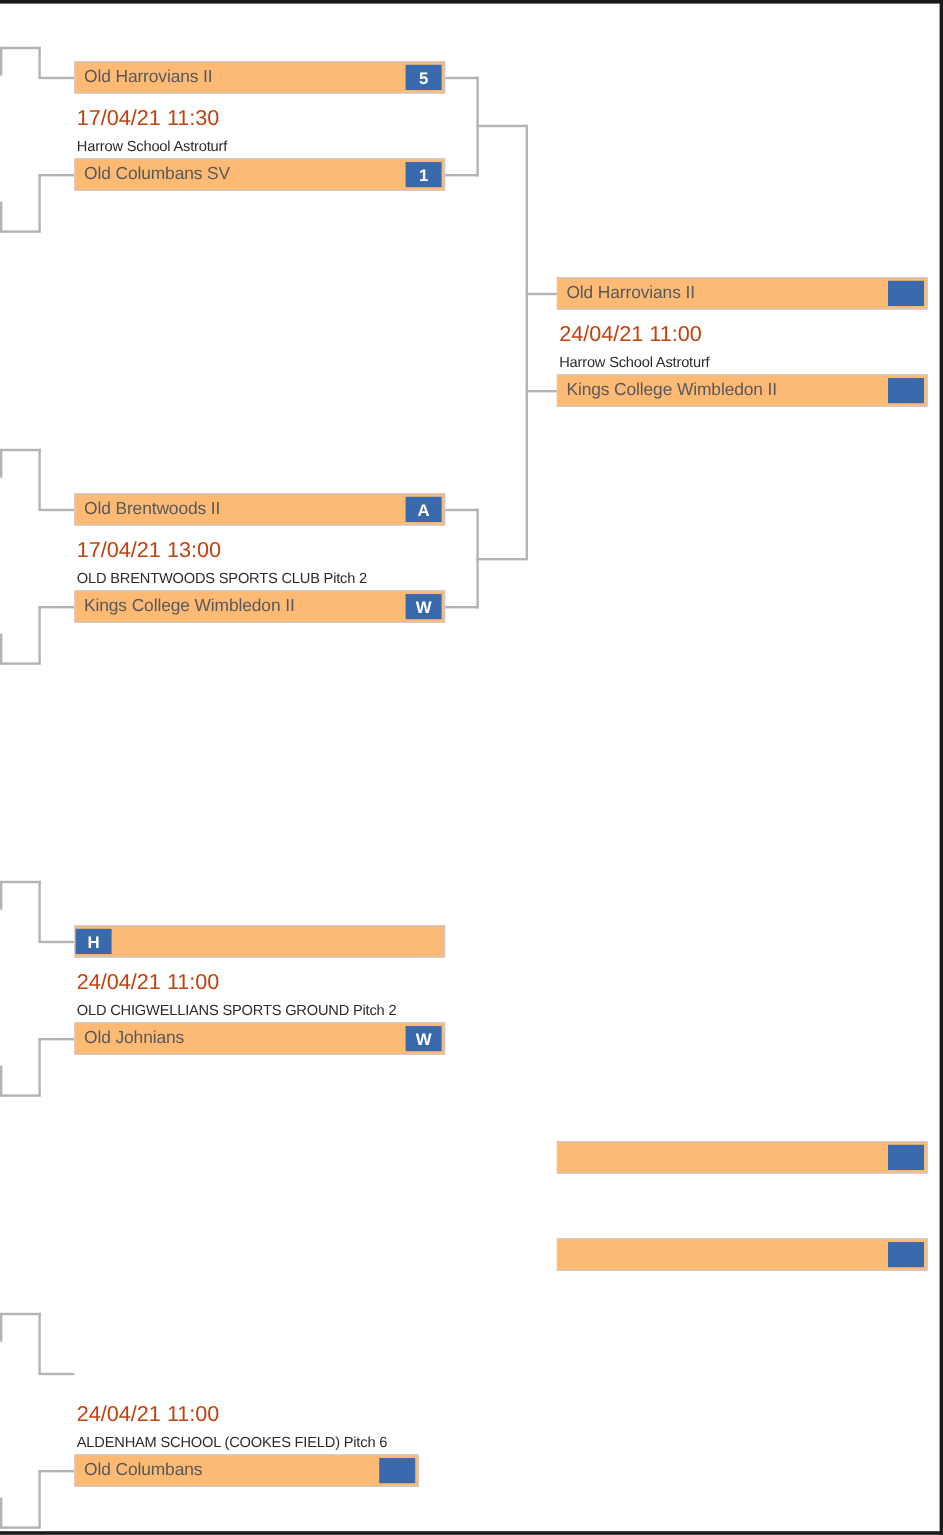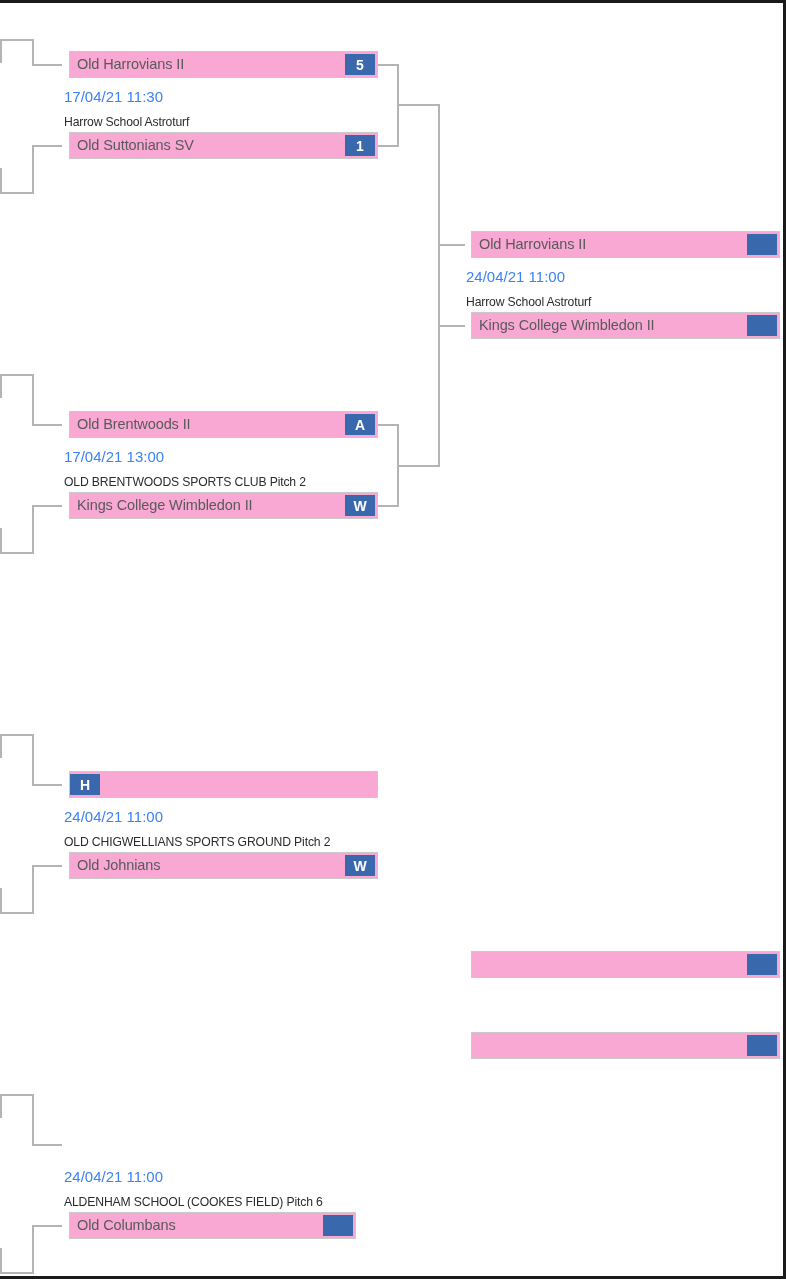--- a/index.html
+++ b/index.html
@@ -33,24 +33,23 @@
 
   
   .match {
     position: absolute;
   }
   .team-row {
     position: absolute;
     display: flex;
     align-items: stretch;
     border: 1px solid #c9c9c9;
-    background: #f9a8d4;
+    background: #fdba74;
     height: 27px;
     left: 0;
-    margin-left: 7px;
   }
   .team-name {
     flex: 1 1 auto;
     display: flex;
     align-items: center;
     padding-left: 7px;
     font-size: 14.5px;
     color: #59595b;
     white-space: nowrap;
     overflow: hidden;
@@ -70,22 +69,22 @@
     justify-content: center;
     line-height: 1;
   }
   .meta {
     position: absolute;
     left: 2px;
     white-space: nowrap;
     line-height: 1;
   }
   .meta-date {
-    font-size: 15px;
-    color: #3b82f6;
+    font-size: 18px;
+    color: #c2410c;
   }
   .meta-venue {
     font-size: 12.2px;
     color: #2b2b2b;
     letter-spacing: -0.15px;
   }
 </style>
 </head>
 <body>
 
@@ -146,21 +145,21 @@
   <div class="ln v" style="left:0px; top:1245px; height:26px;"></div>
 
   <div class="match" style="left:62px; top:48px; width:309px; height:122px;">
     <div class="team-row" style="top:0px; width:309px;">
       <span class="team-name">Old Harrovians II</span>
       <span class="team-score">5</span>
     </div>
     <div class="meta meta-date" style="top:38px;">17/04/21 11:30</div>
     <div class="meta meta-venue" style="top:65px;">Harrow School Astroturf</div>
     <div class="team-row" style="top:81px; width:309px;">
-      <span class="team-name">Old Suttonians SV</span>
+      <span class="team-name">Old Columbans SV</span>
       <span class="team-score">1</span>
     </div>
   </div>
 
   <div class="match" style="left:62px; top:408px; width:309px; height:122px;">
     <div class="team-row" style="top:0px; width:309px;">
       <span class="team-name">Old Brentwoods II</span>
       <span class="team-score">A</span>
     </div>
     <div class="meta meta-date" style="top:38px;text-align:center;">17/04/21 13:00</div>

